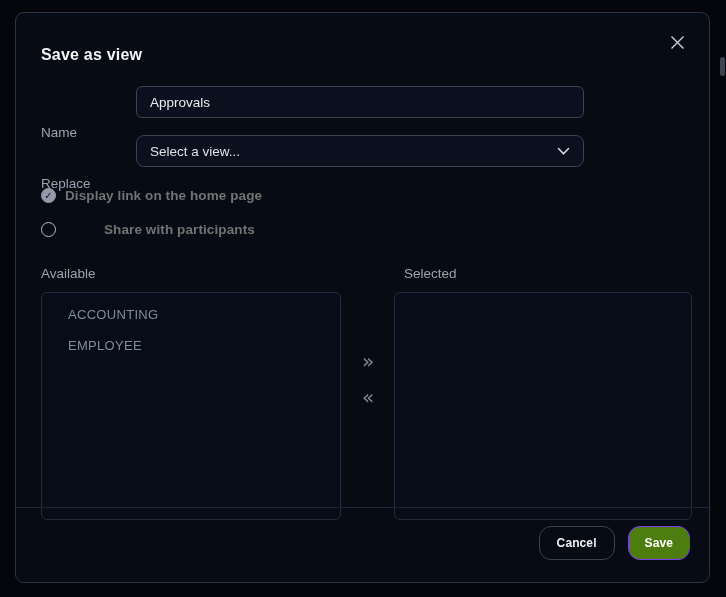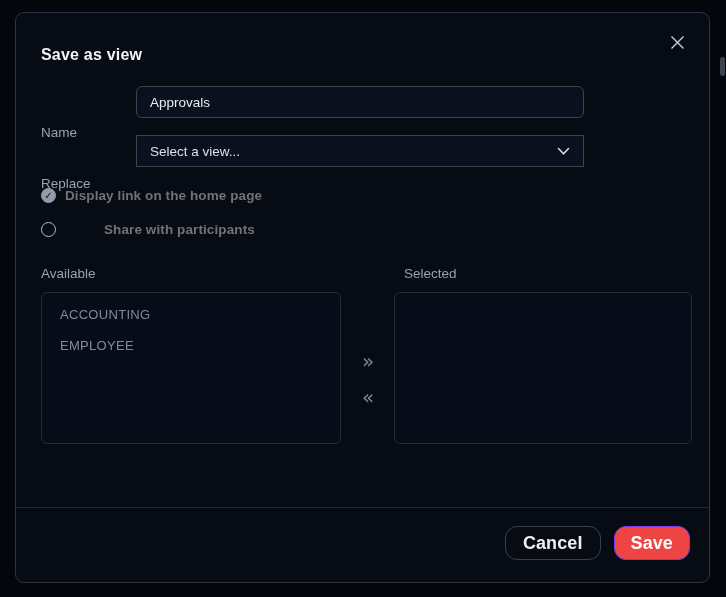--- a/index.html
+++ b/index.html
@@ -51,21 +51,21 @@
     border-radius: 6px;
     color: #e9ebee; font-size: 13.5px;
     font-family: "Liberation Sans", sans-serif;
     padding: 0 13px; outline: none;
   }
   .select-box {
     position: absolute; left: 120px; top: 122px;
     width: 448px; height: 32px;
     background: #0a101d;
     border: 1px solid #3b4350;
-    border-radius: 0;
+    border-radius: 8px;
     display: flex; align-items: center;
     padding: 0 13px;
     color: #dde0e6; font-size: 13.5px;
     cursor: pointer;
   }
   .select-box .chev { margin-left: auto; display: flex; }
   .check-row {
     position: absolute; left: 25px;
     display: flex; align-items: center; gap: 9px;
     cursor: pointer;
@@ -90,25 +90,25 @@
     font-size: 13.5px; font-weight: 700; color: #737373;
     letter-spacing: 0.1px;
   }
   .list-label {
     position: absolute; top: 253px;
     font-size: 13.5px; color: #9aa3b0;
   }
   .label-available { left: 25px; }
   .label-selected  { left: 378px; margin-left: 10px; }
   .listbox {
-    position: absolute; top: 279px; height: 152px;
+    position: absolute; top: 279px; height: 228px;
     background: #070d18;
     border: 1px solid #232c3b;
     border-radius: 6px;
-    padding: 6px 4px;
+    padding: 6px 12px;
     overflow: hidden;
   }
   .listbox-available { left: 25px;  width: 300px; }
   .listbox-selected  { left: 378px; width: 298px; }
   .list-item {
     height: 31px; line-height: 31px;
     padding: 0 14px;
     font-size: 13px; color: #828b99;
     letter-spacing: 0.3px;
     white-space: nowrap; cursor: pointer;
@@ -123,34 +123,34 @@
   .move-right { top: 338px; }
   .move-left  { top: 374px; }
   .modal-footer {
     position: absolute; left: 0; right: 0; bottom: 0; top: 494px;
     border-top: 1px solid #1f2632;
     display: flex; justify-content: flex-end; align-items: flex-start;
     gap: 13px; padding: 18px 19px 0 0;
   }
   .btn {
     height: 34px; border-radius: 12px;
-    font-size: 18px; font-weight: 700;
+    font-size: 12px; font-weight: 700;
     font-family: "Liberation Sans", sans-serif;
     display: flex; align-items: center; justify-content: center;
     cursor: pointer; letter-spacing: 0.1px;
   }
   .btn-cancel {
     padding: 0 17px;
     background: transparent;
     border: 1px solid #39424f;
     color: #eef0f3;
   }
   .btn-save {
     padding: 0 16px;
-    background: #ef4444;
+    background: #4d7c0f;
     border: 1px solid #7c3aed;
     color: #ffffff;
   }
 </style>
 </head>
 <body>
 
 <div class="page">
   <div class="page-scrollbar-thumb"></div>
 

